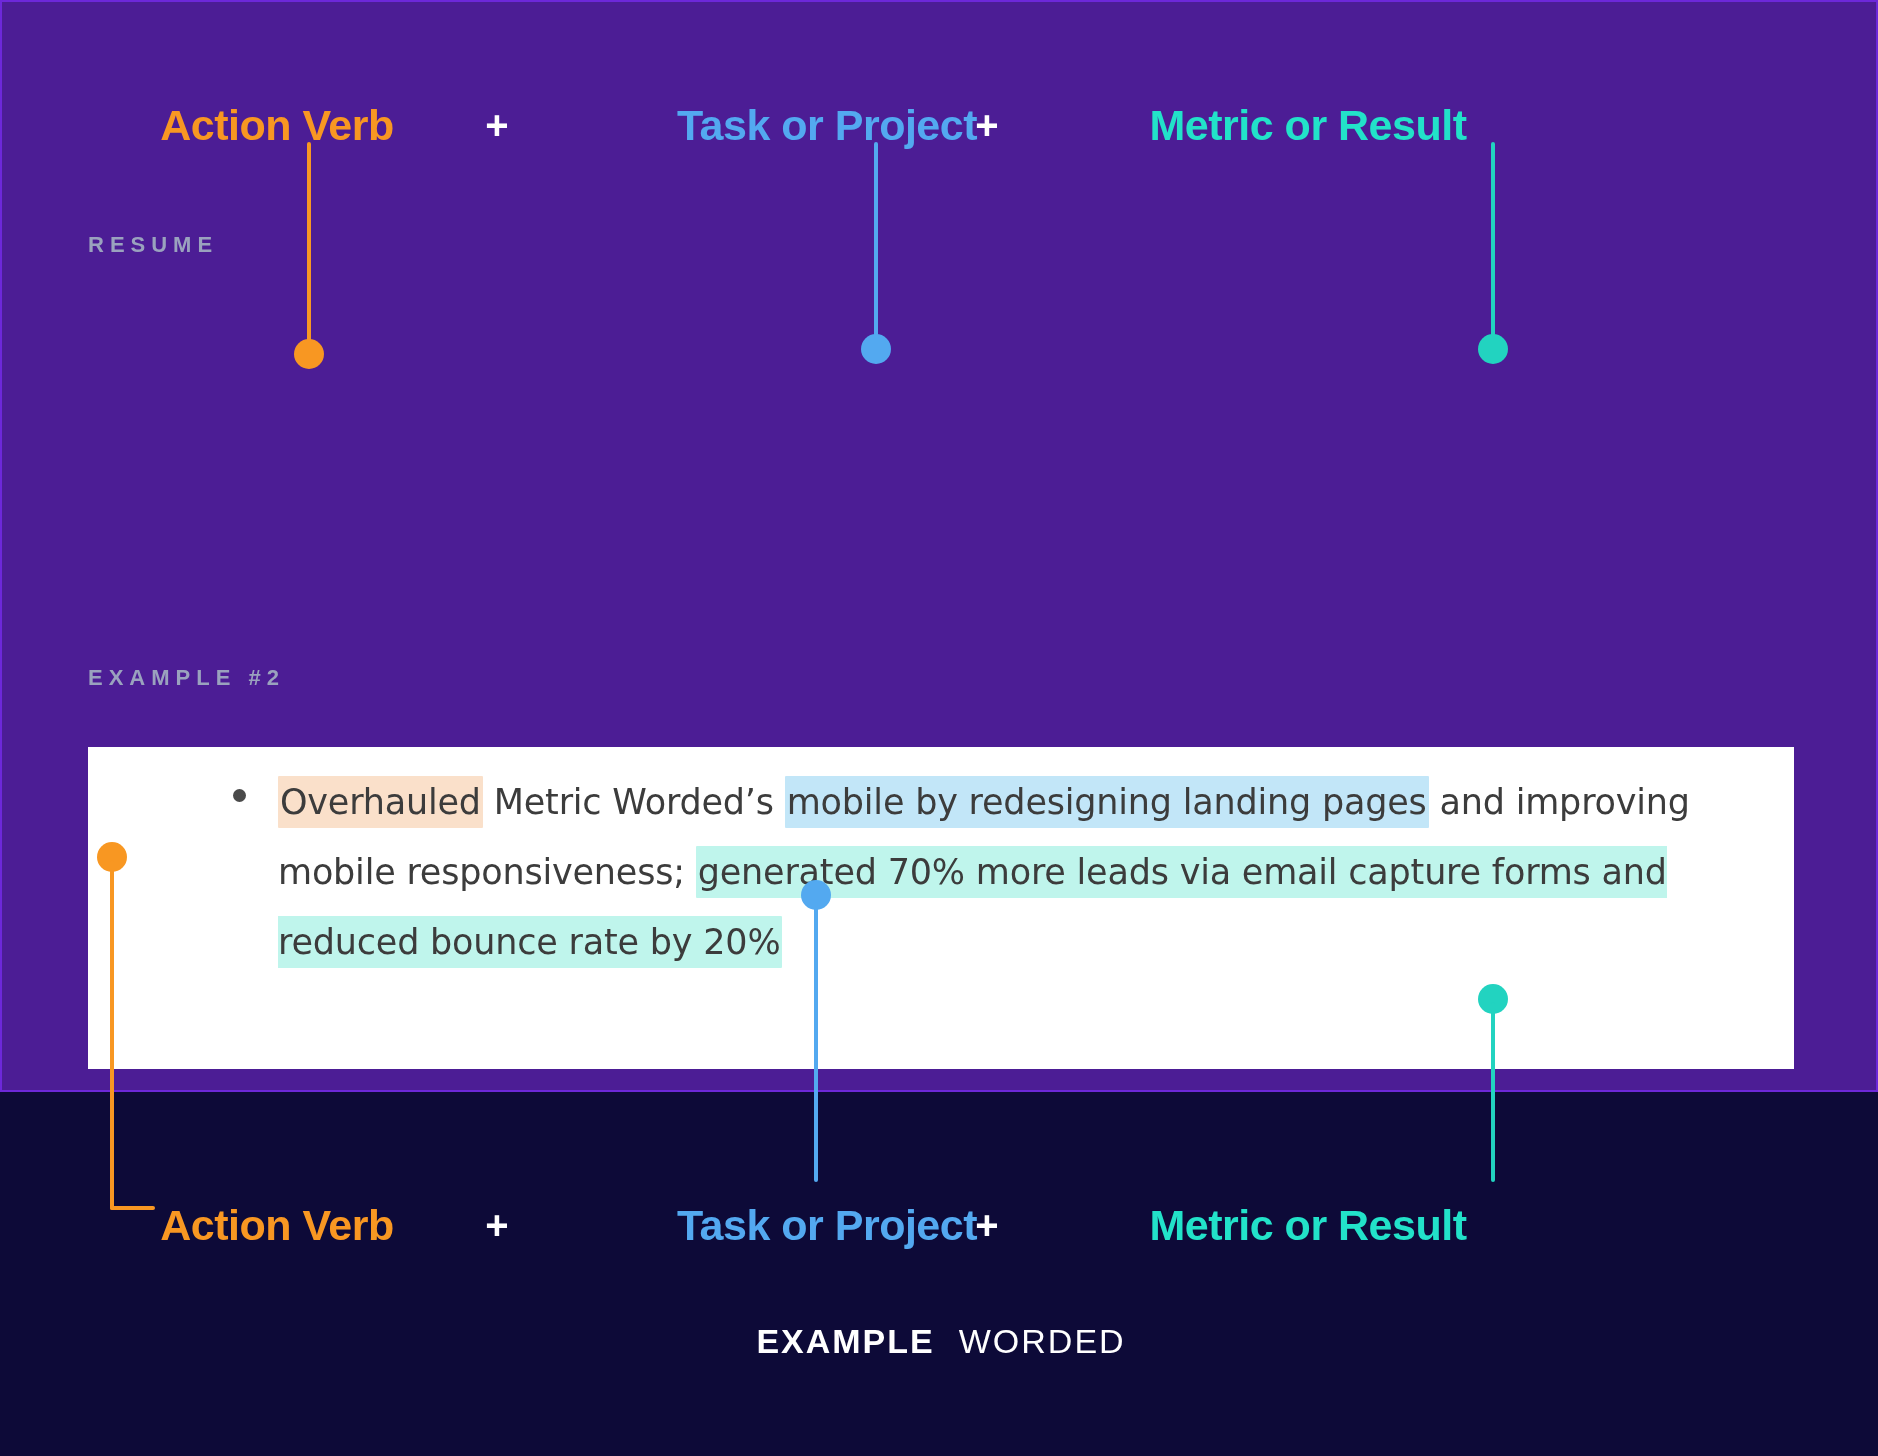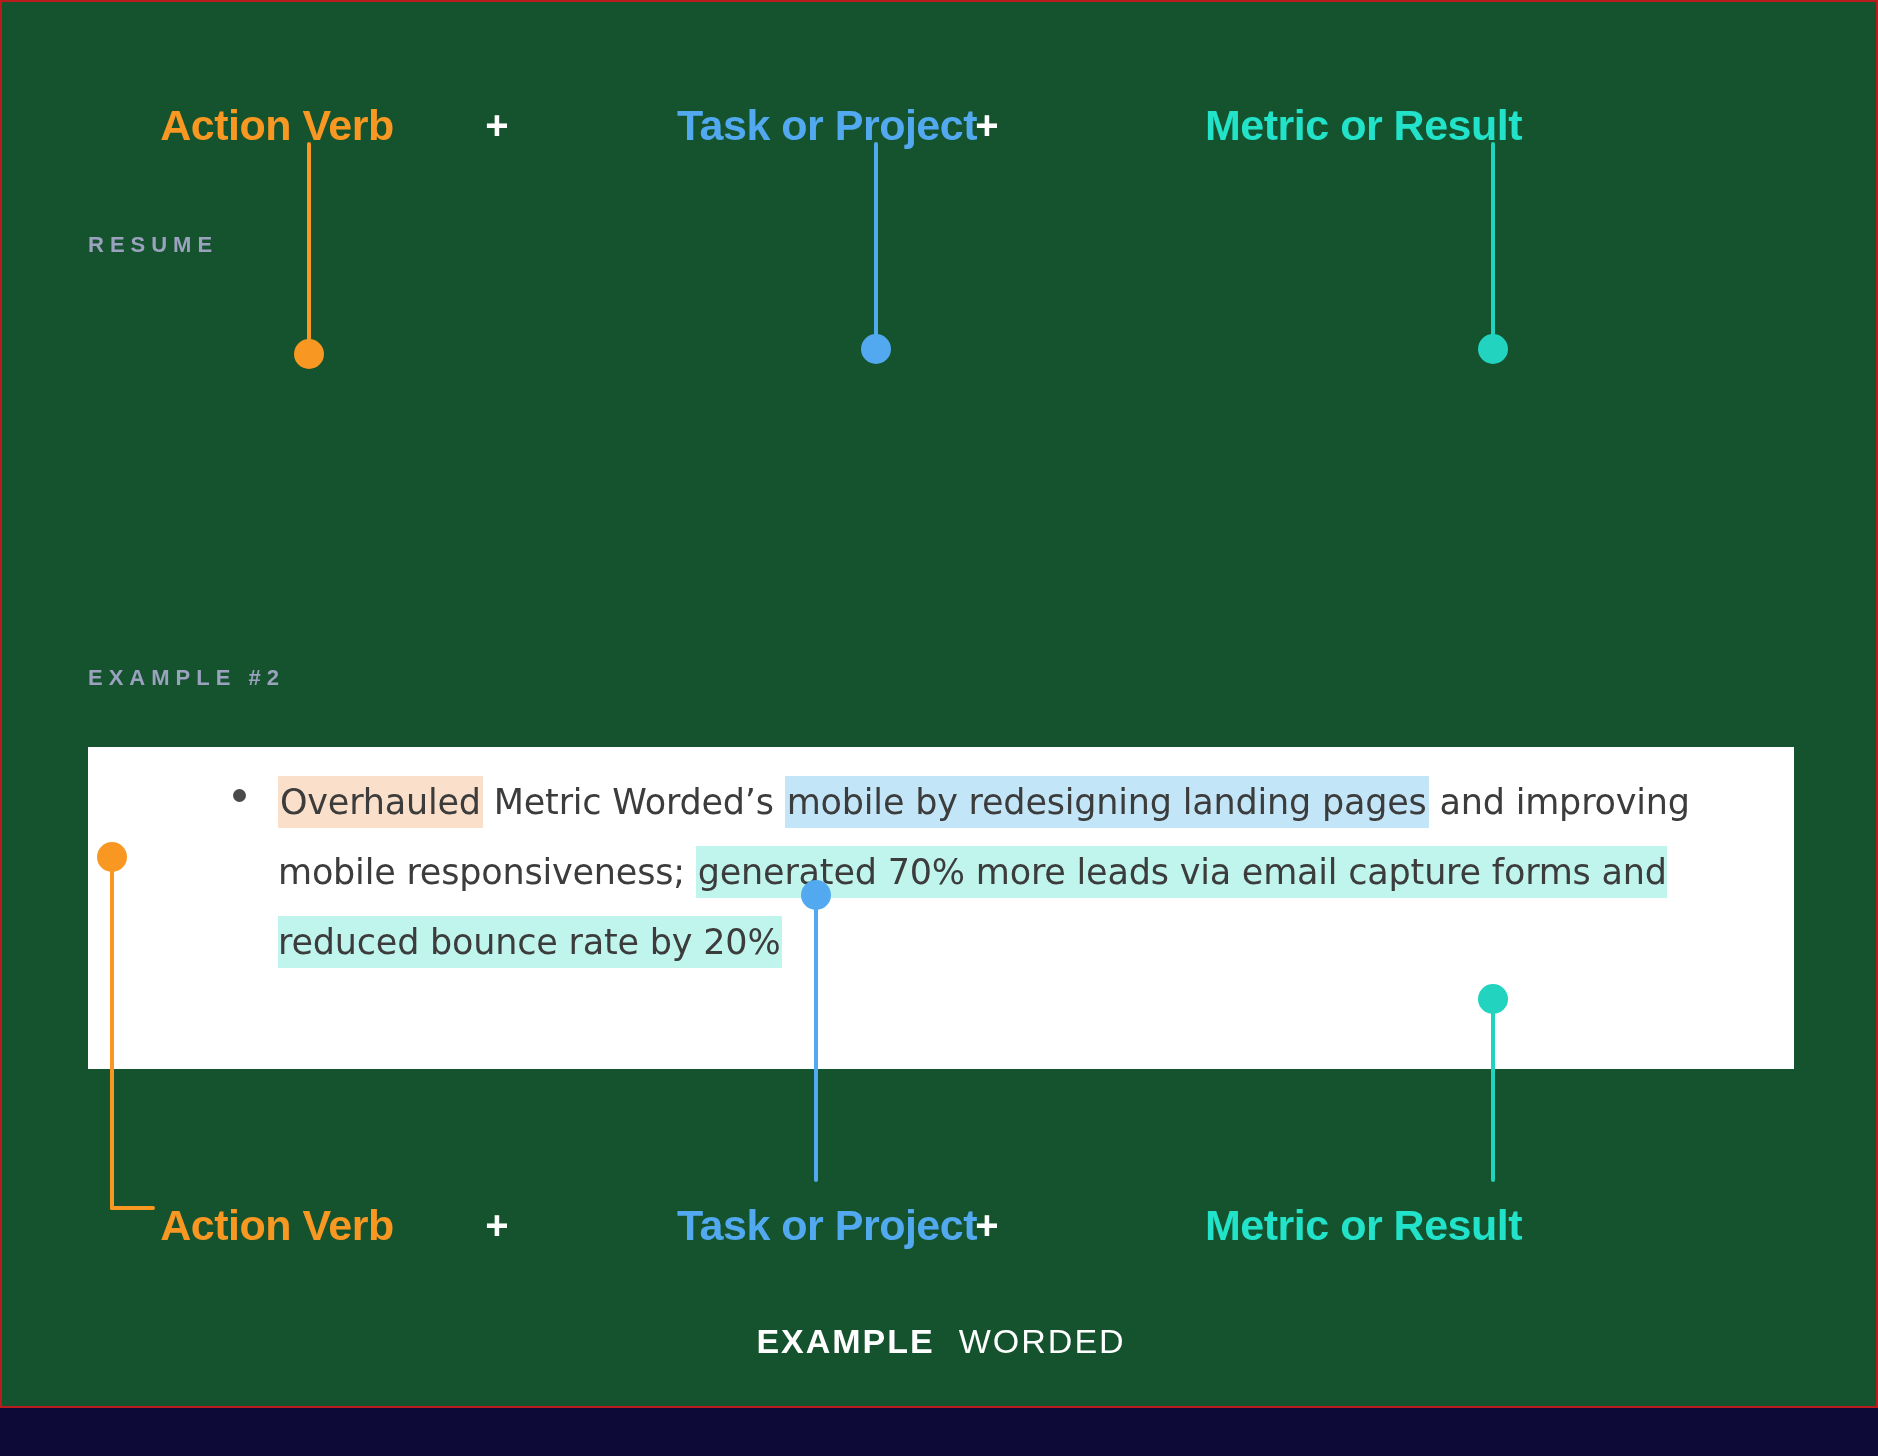--- a/index.html
+++ b/index.html
@@ -9,23 +9,23 @@
     width: 1878px;
     height: 1456px;
     background: #0D0A38;
     font-family: "Liberation Sans", sans-serif;
     overflow: hidden;
   }
 
   #canvas {
     position: relative;
     width: 1878px;
-    height: 1408px;
-    background: #14532d;
-    border: 2px solid #b91c1c;
+    height: 1092px;
+    background: #4c1d95;
+    border: 2px solid #6d28d9;
   }
 
   
   .formula-row {
     position: absolute;
     left: 0;
     width: 1878px;
     display: flex;
     align-items: center;
     height: 70px;
@@ -50,21 +50,21 @@
     font-weight: bold;
     text-align: center;
     white-space: nowrap;
   }
 
   
   .col-action { position: absolute; left: 60px;   width: 430px; }
   .col-plus1  { position: absolute; left: 440px;  width: 110px; }
   .col-task   { position: absolute; left: 545px;  width: 430px; }
   .col-plus2  { position: absolute; left: 930px;  width: 110px; }
-  .col-metric { position: absolute; left: 1040px; width: 480px; text-align: right; }
+  .col-metric { position: absolute; left: 1066px; width: 480px; }
 
   
   .section-label {
     position: absolute;
     left: 86px;
     color: #9AA2BE;
     font-size: 22px;
     font-weight: bold;
     letter-spacing: 6px;
   }

